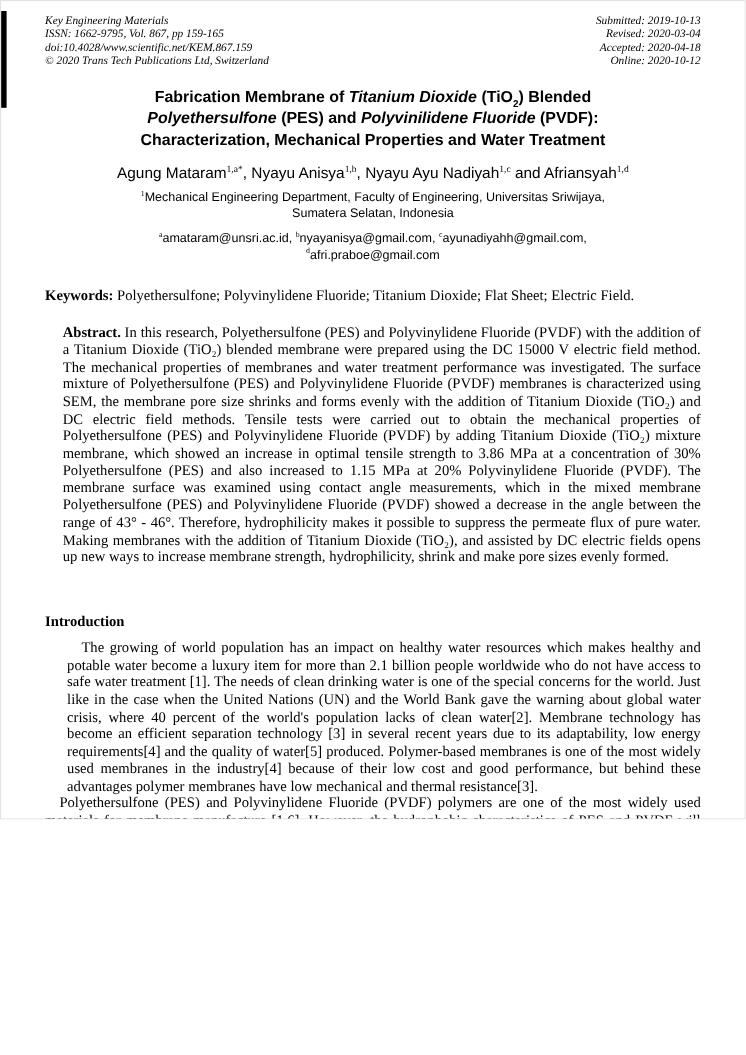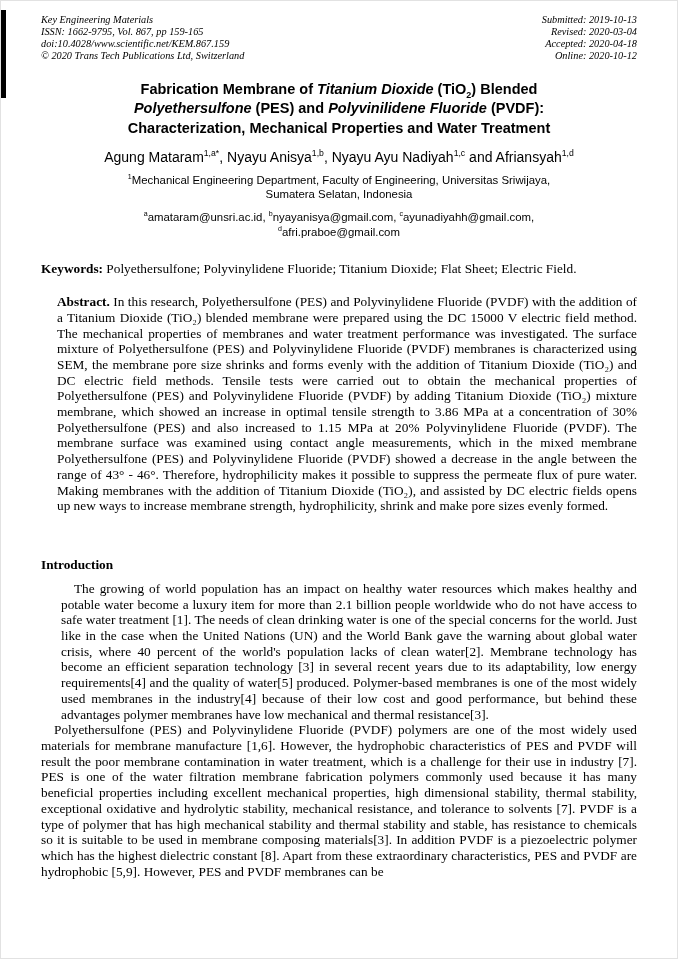--- a/index.html
+++ b/index.html
@@ -1,31 +1,31 @@
 <!DOCTYPE html>
 <html><head>
 <meta charset="utf-8">
 <style>
   html,body{margin:0;padding:0;background:#fff;}
-  .page{position:relative;width:678px;height:959px;background:#fff;overflow:hidden;
+  .page{position:relative;width:678px;height:745px;background:#fff;overflow:hidden;
         font-family:"Liberation Serif","DejaVu Serif",serif;color:#000;
         border:1px solid #e2e2e2;box-sizing:border-box;}
   .scan-bar{position:absolute;left:0;top:9px;width:5px;height:88px;background:#000;}
   .content{padding:13px 40px 0 40px;}
   .header{display:flex;justify-content:space-between;font-style:italic;font-size:10.3px;line-height:11.9px;}
   .header .right{text-align:right;}
   .title{margin:18px 0 0 0;text-align:center;font-family:"Liberation Sans","DejaVu Sans",sans-serif;
          font-size:14.5px;font-weight:bold;line-height:19.5px;}
   .authors{margin-top:10px;text-align:center;font-family:"Liberation Sans","DejaVu Sans",sans-serif;
            font-size:14px;line-height:18px;}
   .affiliation{margin-top:7px;text-align:center;font-family:"Liberation Sans","DejaVu Sans",sans-serif;
                font-size:11.4px;line-height:14px;}
   .emails{margin-top:9px;text-align:center;font-family:"Liberation Sans","DejaVu Sans",sans-serif;
           font-size:11.4px;line-height:14.5px;}
-  sup{font-size:0.62em;line-height:0;vertical-align:super;}
+  sup{font-size:0.62em;line-height:0;vertical-align:super;font-family:Liberation Serif, serif;}
   sub{font-size:0.62em;line-height:0;vertical-align:sub;}
   .keywords{margin-top:22px;font-size:13.3px;line-height:16px;}
   .abstract{margin:17px 0 0 16px;font-size:13.3px;line-height:15.7px;text-align:justify;}
   .section-heading{margin:42px 0 0 0;font-size:13.3px;font-weight:bold;line-height:17px;}
   .body-para{margin:0;font-size:13.3px;line-height:15.7px;text-align:justify;text-indent:13px;}
   .body-para.first{margin-top:8px;margin-left:20px;}
   b{font-weight:bold;}
   i{font-style:italic;}
 </style>
 </head>

